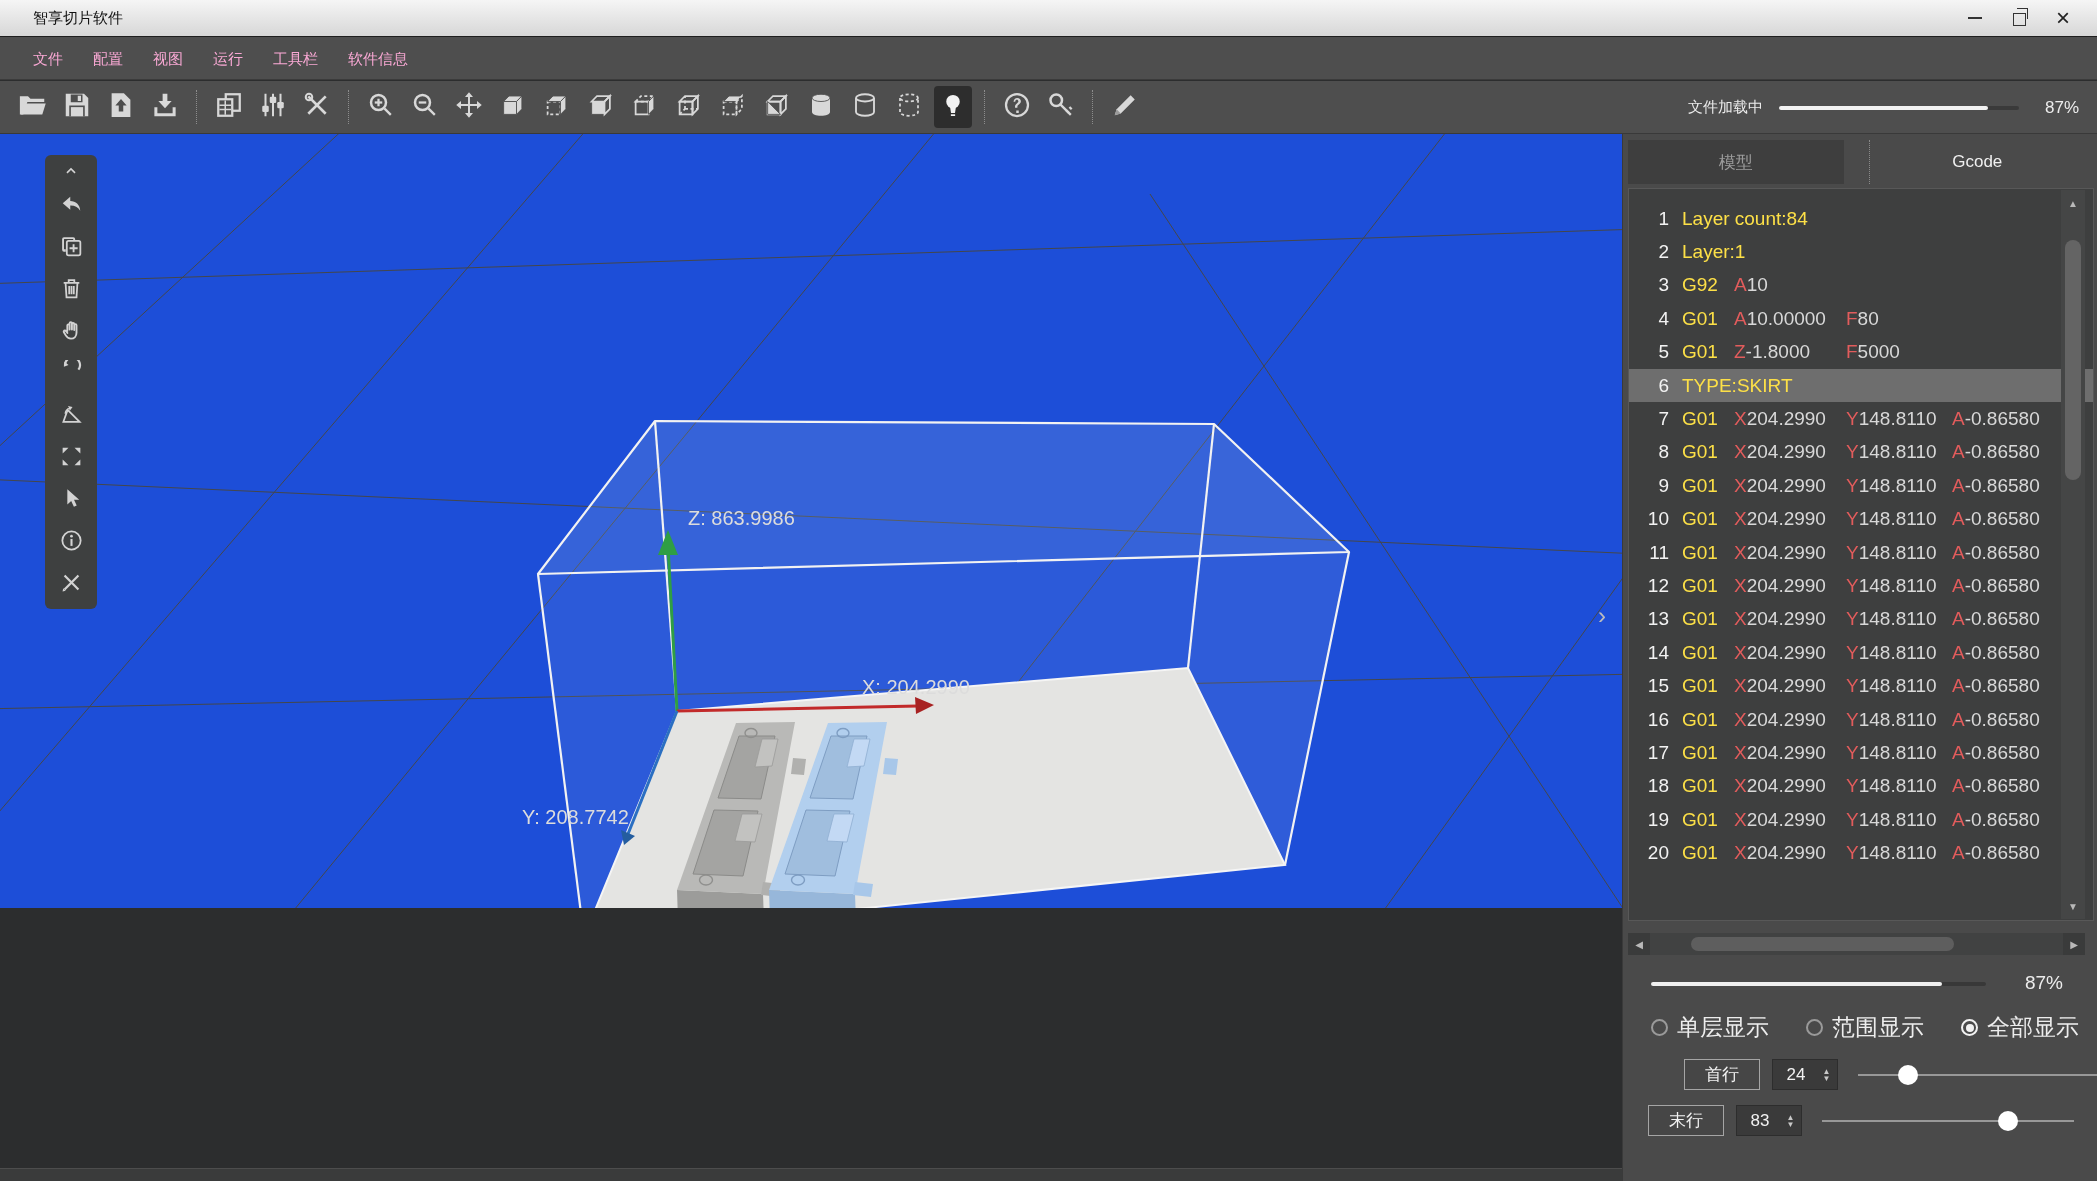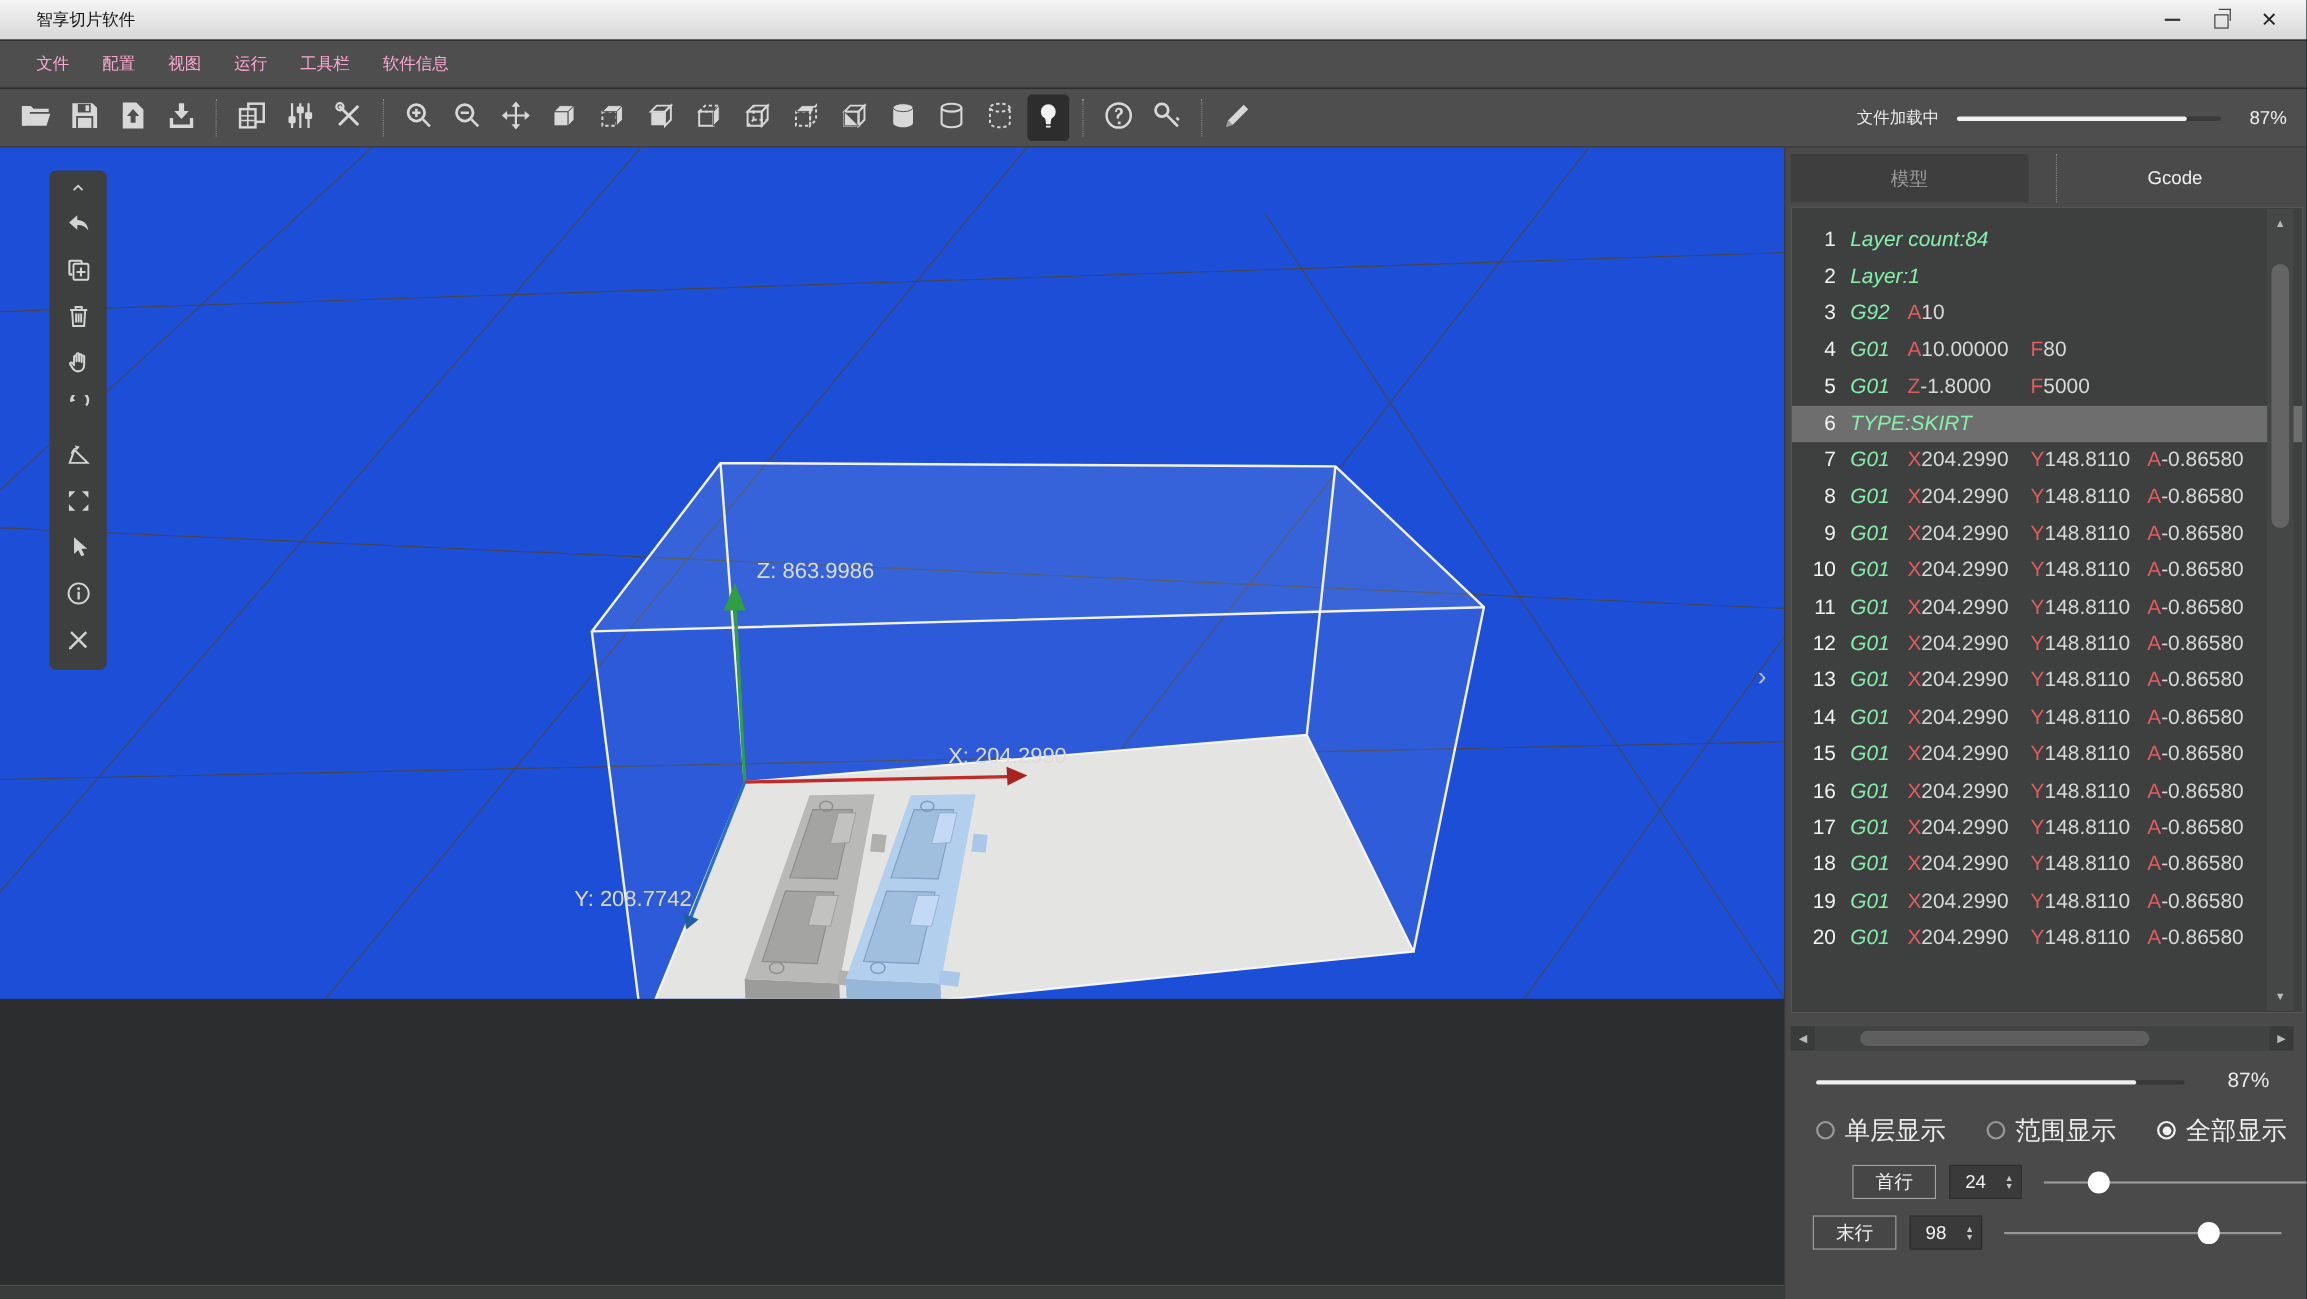--- a/index.html
+++ b/index.html
@@ -58,21 +58,21 @@
   .tab + .tab{border-left:1px dotted #8a8a8a;}
   .gcode-list{position:absolute;left:5px;top:54px;width:466px;height:733px;background:#3e3f3f;
               border:1px solid #585858;box-sizing:border-box;padding-top:13px;overflow:hidden;}
   .g-row{height:33.4px;display:flex;align-items:center;padding-left:14px;font-size:19px;white-space:nowrap;}
   .g-row.hl{background:#6e6e6e;}
   .g-num{width:26px;text-align:right;color:#f2f2f2;margin-right:13px;flex:none;}
   .fld{display:inline-block;white-space:nowrap;}
   .fld:nth-child(2){width:52px;}
   .fld:nth-child(3){width:112px;}
   .fld:nth-child(4){width:106px;}
-  .c-g{color:#86efac;font-style:italic;}
+  .c-g{color:#fde047;}
   .k{color:#e25c5c;}
   .v{color:#d8d8d8;}
   .vscroll{position:absolute;left:438px;top:56px;width:24px;height:729px;background:#454646;}
   .vs-btn{position:absolute;left:0;width:24px;height:22px;display:flex;align-items:center;
           justify-content:center;color:#b9b9b9;font-size:10px;}
   .vs-up{top:2px;} .vs-down{bottom:2px;}
   .vs-thumb{position:absolute;left:4px;top:50px;width:16px;height:240px;background:#646464;border-radius:8px;}
   .hscroll{position:absolute;left:5px;top:799px;width:457px;height:22px;background:#414242;
            display:flex;align-items:center;}
   .hs-btn{width:22px;height:22px;background:#3a3b3b;color:#b9b9b9;font-size:10px;flex:none;
@@ -668,21 +668,21 @@
             </span>
           </div>
           <div class="ctl-slider">
             <div class="ctl-track"></div>
             <div class="ctl-knob" style="left:calc(20% - 10px)"></div>
           </div>
         </div>
         <div class="ctl-row" style="top: 971px;">
           <div class="ctl-btn">末行</div>
           <div class="spinner">
-            <span class="spin-val">98</span>
+            <span class="spin-val">83</span>
             <span class="spin-arrows">
               <span>▲</span>
               <span>▼</span>
             </span>
           </div>
           <div class="ctl-slider">
             <div class="ctl-track"></div>
             <div class="ctl-knob" style="left:calc(74% - 10px)"></div>
           </div>
         </div>

